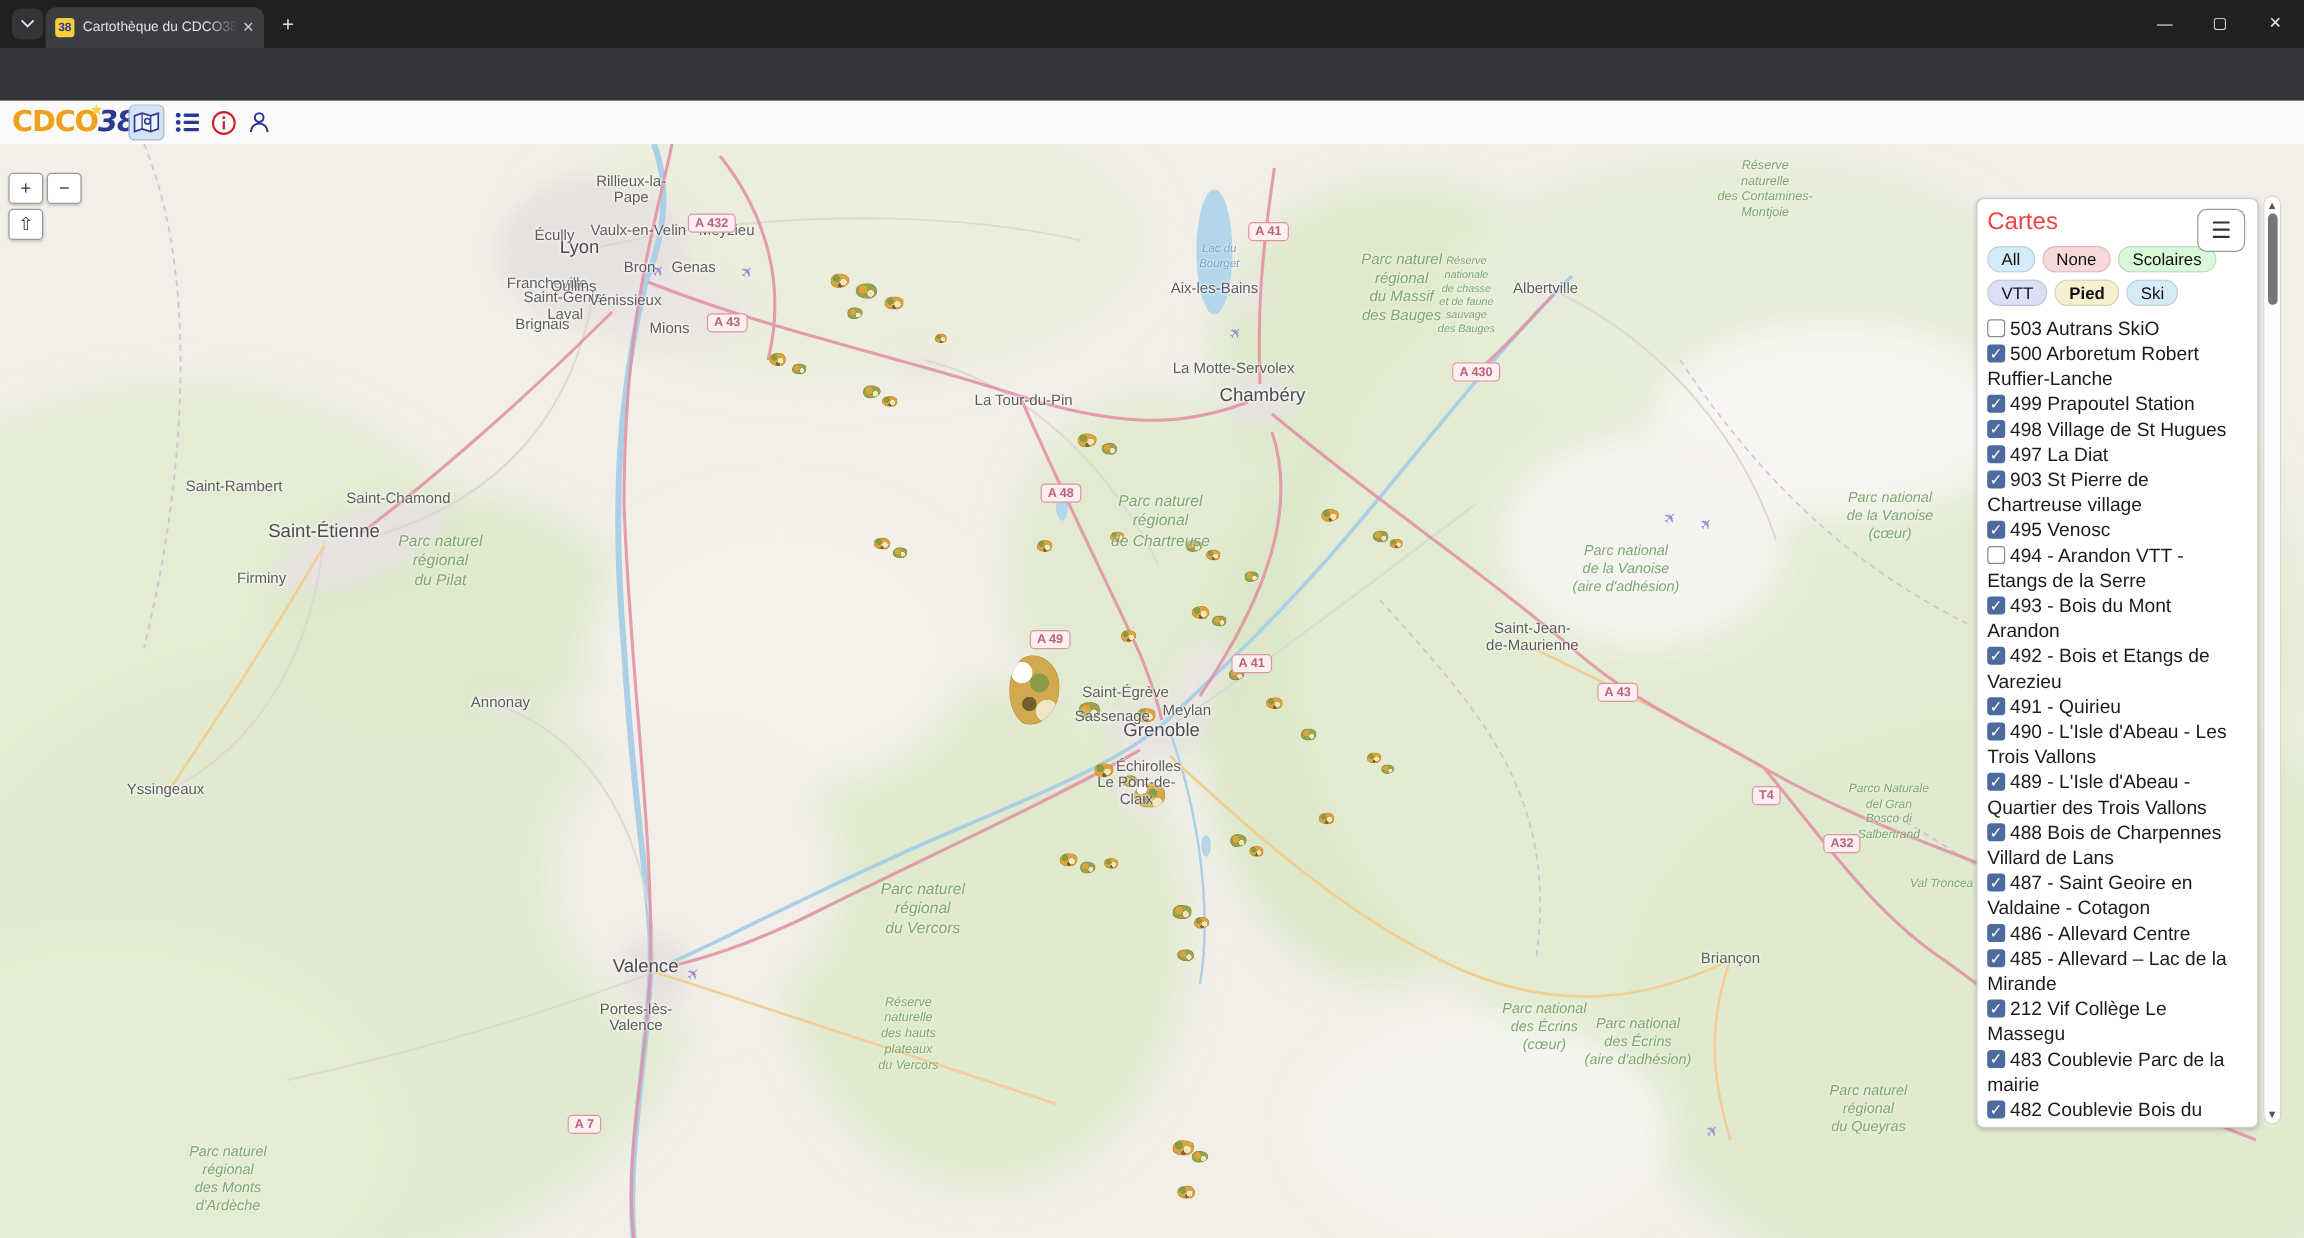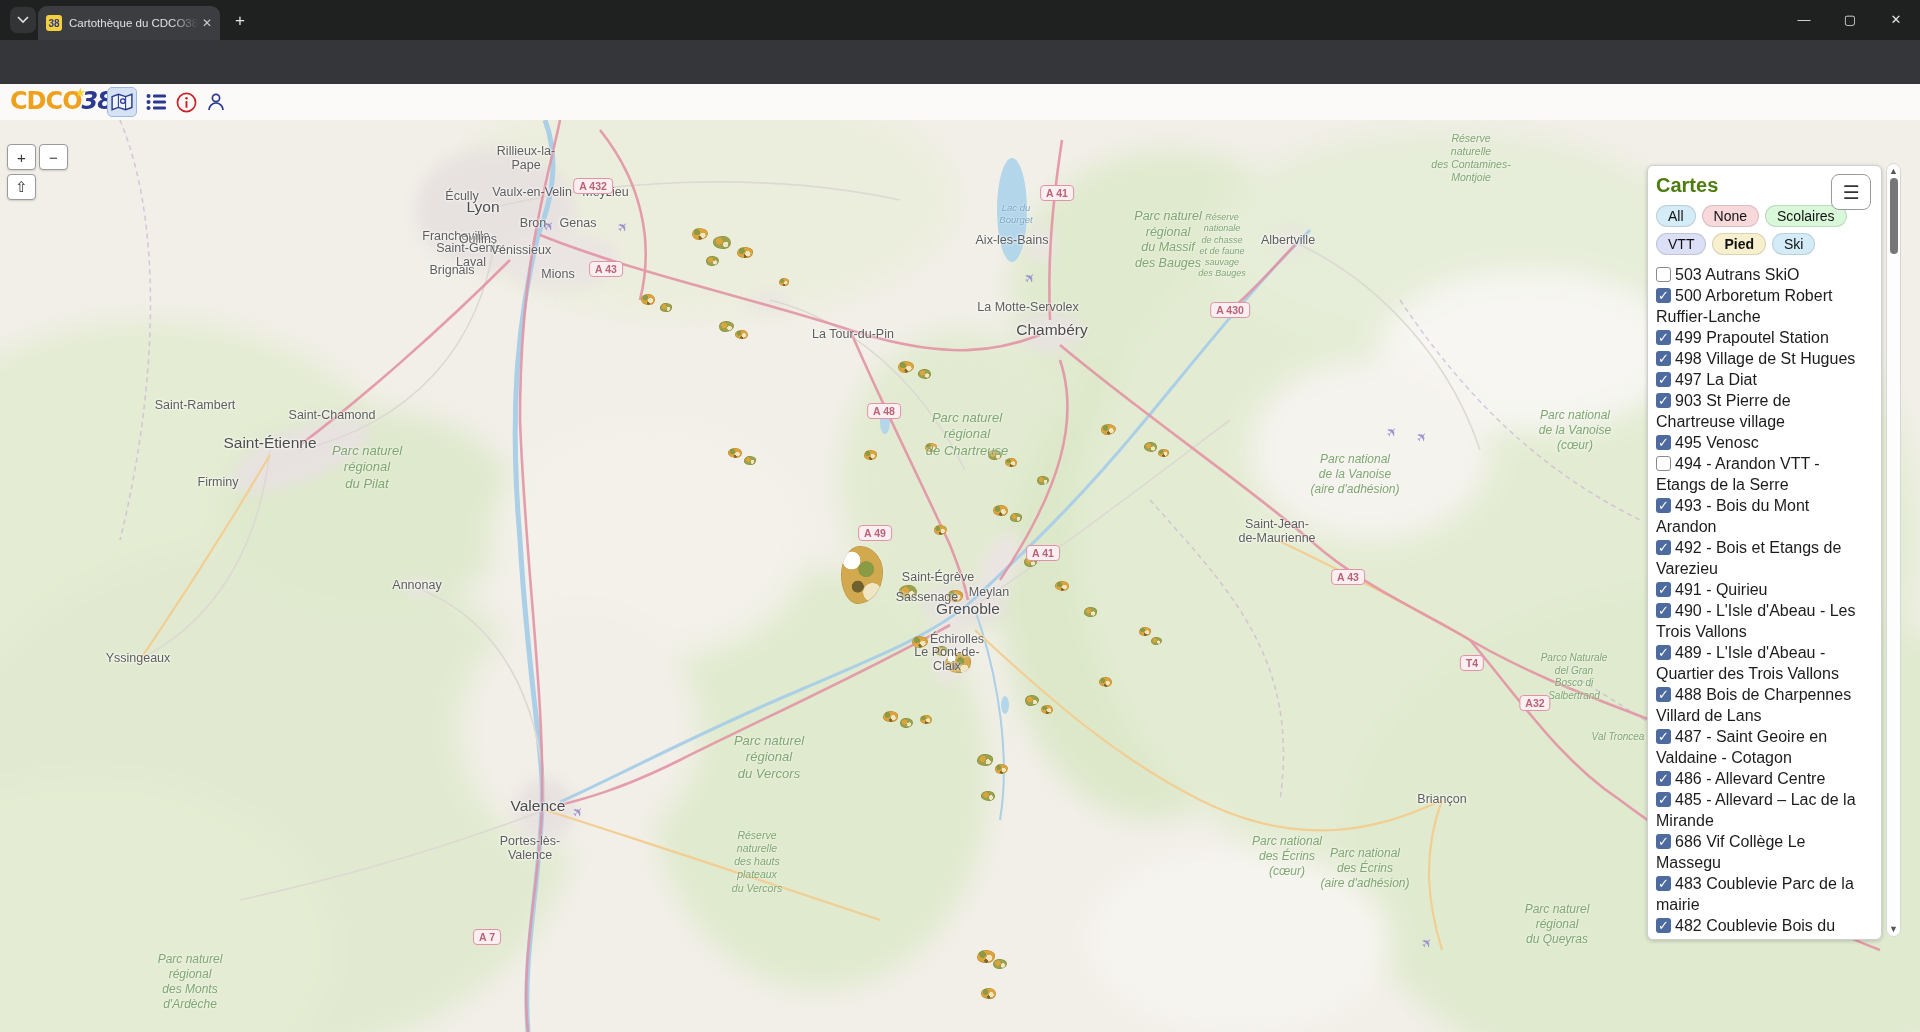--- a/index.html
+++ b/index.html
@@ -42,21 +42,21 @@
   .shield{position:absolute;transform:translate(-50%,-50%);background:#fdeef1;border:1.5px solid #dd94a4;color:#b76476;font-size:10.5px;font-weight:bold;border-radius:4px;padding:1px 5px;z-index:6;white-space:nowrap;}
   .plane{position:absolute;transform:translate(-50%,-50%) rotate(-45deg);color:#9a90cf;font-size:13px;z-index:5;}
   .patch{position:absolute;z-index:4;box-shadow:0 0 0 .5px rgba(95,75,20,.35) inset;}
   .pv0{background:radial-gradient(circle at 30% 35%,#8b9a45 0 22%,transparent 23%),radial-gradient(circle at 68% 60%,#f1e6c4 0 20%,transparent 21%),radial-gradient(circle at 52% 82%,#7b6a33 0 14%,transparent 15%),#dda43e;}
   .pv1{background:radial-gradient(circle at 35% 40%,#dda43e 0 24%,transparent 25%),radial-gradient(circle at 70% 65%,#f1e6c4 0 18%,transparent 19%),#9aa24b;}
   .pv2{background:radial-gradient(circle at 25% 25%,#ffffff 0 16%,transparent 17%),radial-gradient(circle at 60% 40%,#8b9a45 0 18%,transparent 19%),radial-gradient(circle at 40% 70%,#6f6030 0 12%,transparent 13%),radial-gradient(circle at 75% 80%,#f1e6c4 0 16%,transparent 17%),#d2a94f;}
   .mapbtn{position:absolute;width:27px;height:24px;background:#fff;border:1px solid #9b9b9b;border-radius:4px;color:#333;font-size:15px;display:flex;align-items:center;justify-content:center;z-index:25;box-shadow:0 1px 2px rgba(0,0,0,.15);}
 
   
   #panel{position:absolute;left:1647px;top:165px;width:235px;height:775px;background:#fff;border:1px solid #cfcfcf;border-radius:6px;z-index:20;box-sizing:border-box;padding:8px 8px 0 8px;overflow:hidden;box-shadow:0 1px 4px rgba(0,0,0,.2);}
-  #panel-title{font-size:20px;font-weight:bold;color:#4d7c0f;}
+  #panel-title{font-size:20px;font-weight:normal;color:#ef4444;}
   #panel-menu{position:absolute;right:10px;top:8px;width:38px;height:34px;border:1px solid #9a9a9a;border-radius:8px;display:flex;align-items:center;justify-content:center;font-size:19px;color:#333;background:#fff;}
   #chips{margin-top:8px;display:flex;flex-wrap:wrap;gap:6px 6px;}
   .chip{border-radius:12px;padding:2px 11px;font-size:14px;color:#111;border:1px solid rgba(0,0,0,.12);}
   #plist{margin-top:9px;font-size:16px;line-height:21px;color:#1c1c1c;}
   .cb{display:inline-block;width:15px;height:15px;border-radius:3px;vertical-align:-2px;margin-right:4px;background:#4d6b9e;position:relative;}
   .cb::after{content:"✓";position:absolute;left:2px;top:-3.5px;color:#fff;font-size:13px;font-weight:bold;}
   .cb.off{background:#fff;border:1px solid #8a8a8a;box-sizing:border-box;}
   .cb.off::after{content:"";}
   #pscroll{position:absolute;left:1886px;top:163px;width:15px;height:774px;background:#fdfdfd;border:1px solid #d6d6d6;border-radius:8px;z-index:20;box-sizing:border-box;}
   #pscroll .arr{position:absolute;left:0;width:13px;text-align:center;color:#555;font-size:9px;}
@@ -442,21 +442,21 @@
         <div class="row"><span class="cb off"></span><span>494 - Arandon VTT - Etangs de la Serre</span></div>
         <div class="row"><span class="cb"></span><span>493 - Bois du Mont Arandon</span></div>
         <div class="row"><span class="cb"></span><span>492 - Bois et Etangs de Varezieu</span></div>
         <div class="row"><span class="cb"></span><span>491 - Quirieu</span></div>
         <div class="row"><span class="cb"></span><span>490 - L'Isle d'Abeau - Les Trois Vallons</span></div>
         <div class="row"><span class="cb"></span><span>489 - L'Isle d'Abeau - Quartier des Trois Vallons</span></div>
         <div class="row"><span class="cb"></span><span>488 Bois de Charpennes Villard de Lans</span></div>
         <div class="row"><span class="cb"></span><span>487 - Saint Geoire en Valdaine - Cotagon</span></div>
         <div class="row"><span class="cb"></span><span>486 - Allevard Centre</span></div>
         <div class="row"><span class="cb"></span><span>485 - Allevard – Lac de la Mirande</span></div>
-        <div class="row"><span class="cb"></span><span>686 Vif Collège Le Massegu</span></div>
+        <div class="row"><span class="cb"></span><span>212 Vif Collège Le Massegu</span></div>
         <div class="row"><span class="cb"></span><span>483 Coublevie Parc de la mairie</span></div>
         <div class="row"><span class="cb"></span><span>482 Coublevie Bois du Roux</span></div>
       </div>
   </div>
   <div id="pscroll">
     <div class="arr" style="top:2px">▲</div>
     <div class="thumb"></div>
     <div class="arr" style="bottom:2px">▼</div>
   </div>
 

